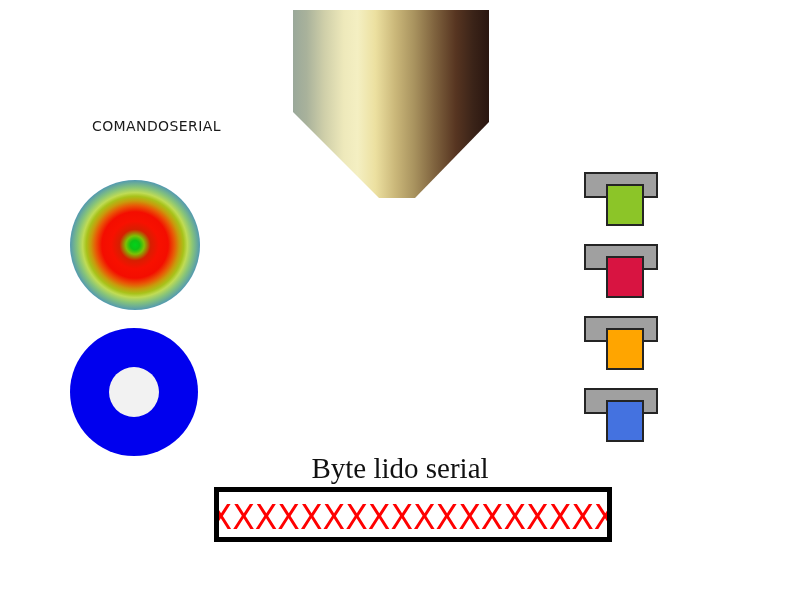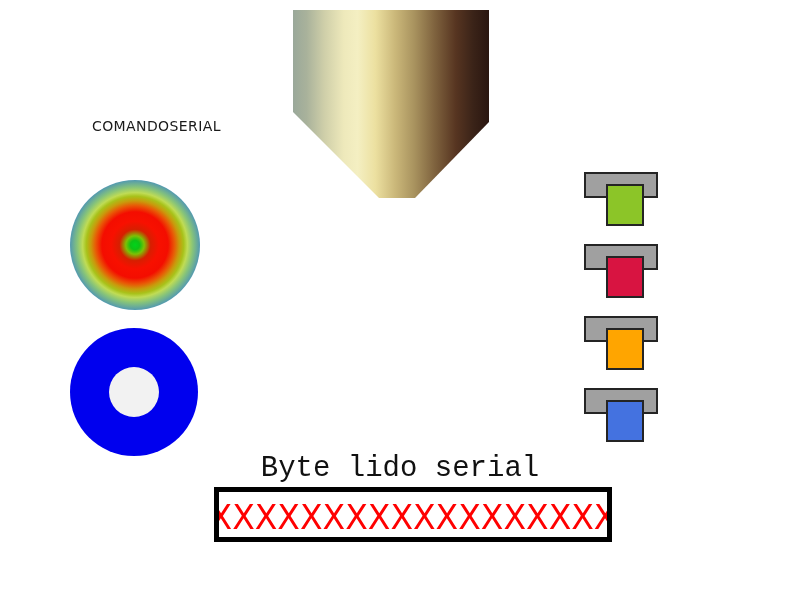--- a/index.html
+++ b/index.html
@@ -131,21 +131,21 @@
 
   
   .readout-label {
     position: absolute;
     left: 0;
     top: 452px;
     width: 800px;
     text-align: center;
     font-size: 29px;
     color: #111111;
-    font-family: Liberation Mono, monospace;
+    font-family: Liberation Serif, serif;
   }
   .readout-field {
     position: absolute;
     left: 214px;
     top: 487px;
     width: 398px;
     height: 55px;
     background: #ffffff;
     border: 5px solid #000000;
     box-sizing: border-box;

